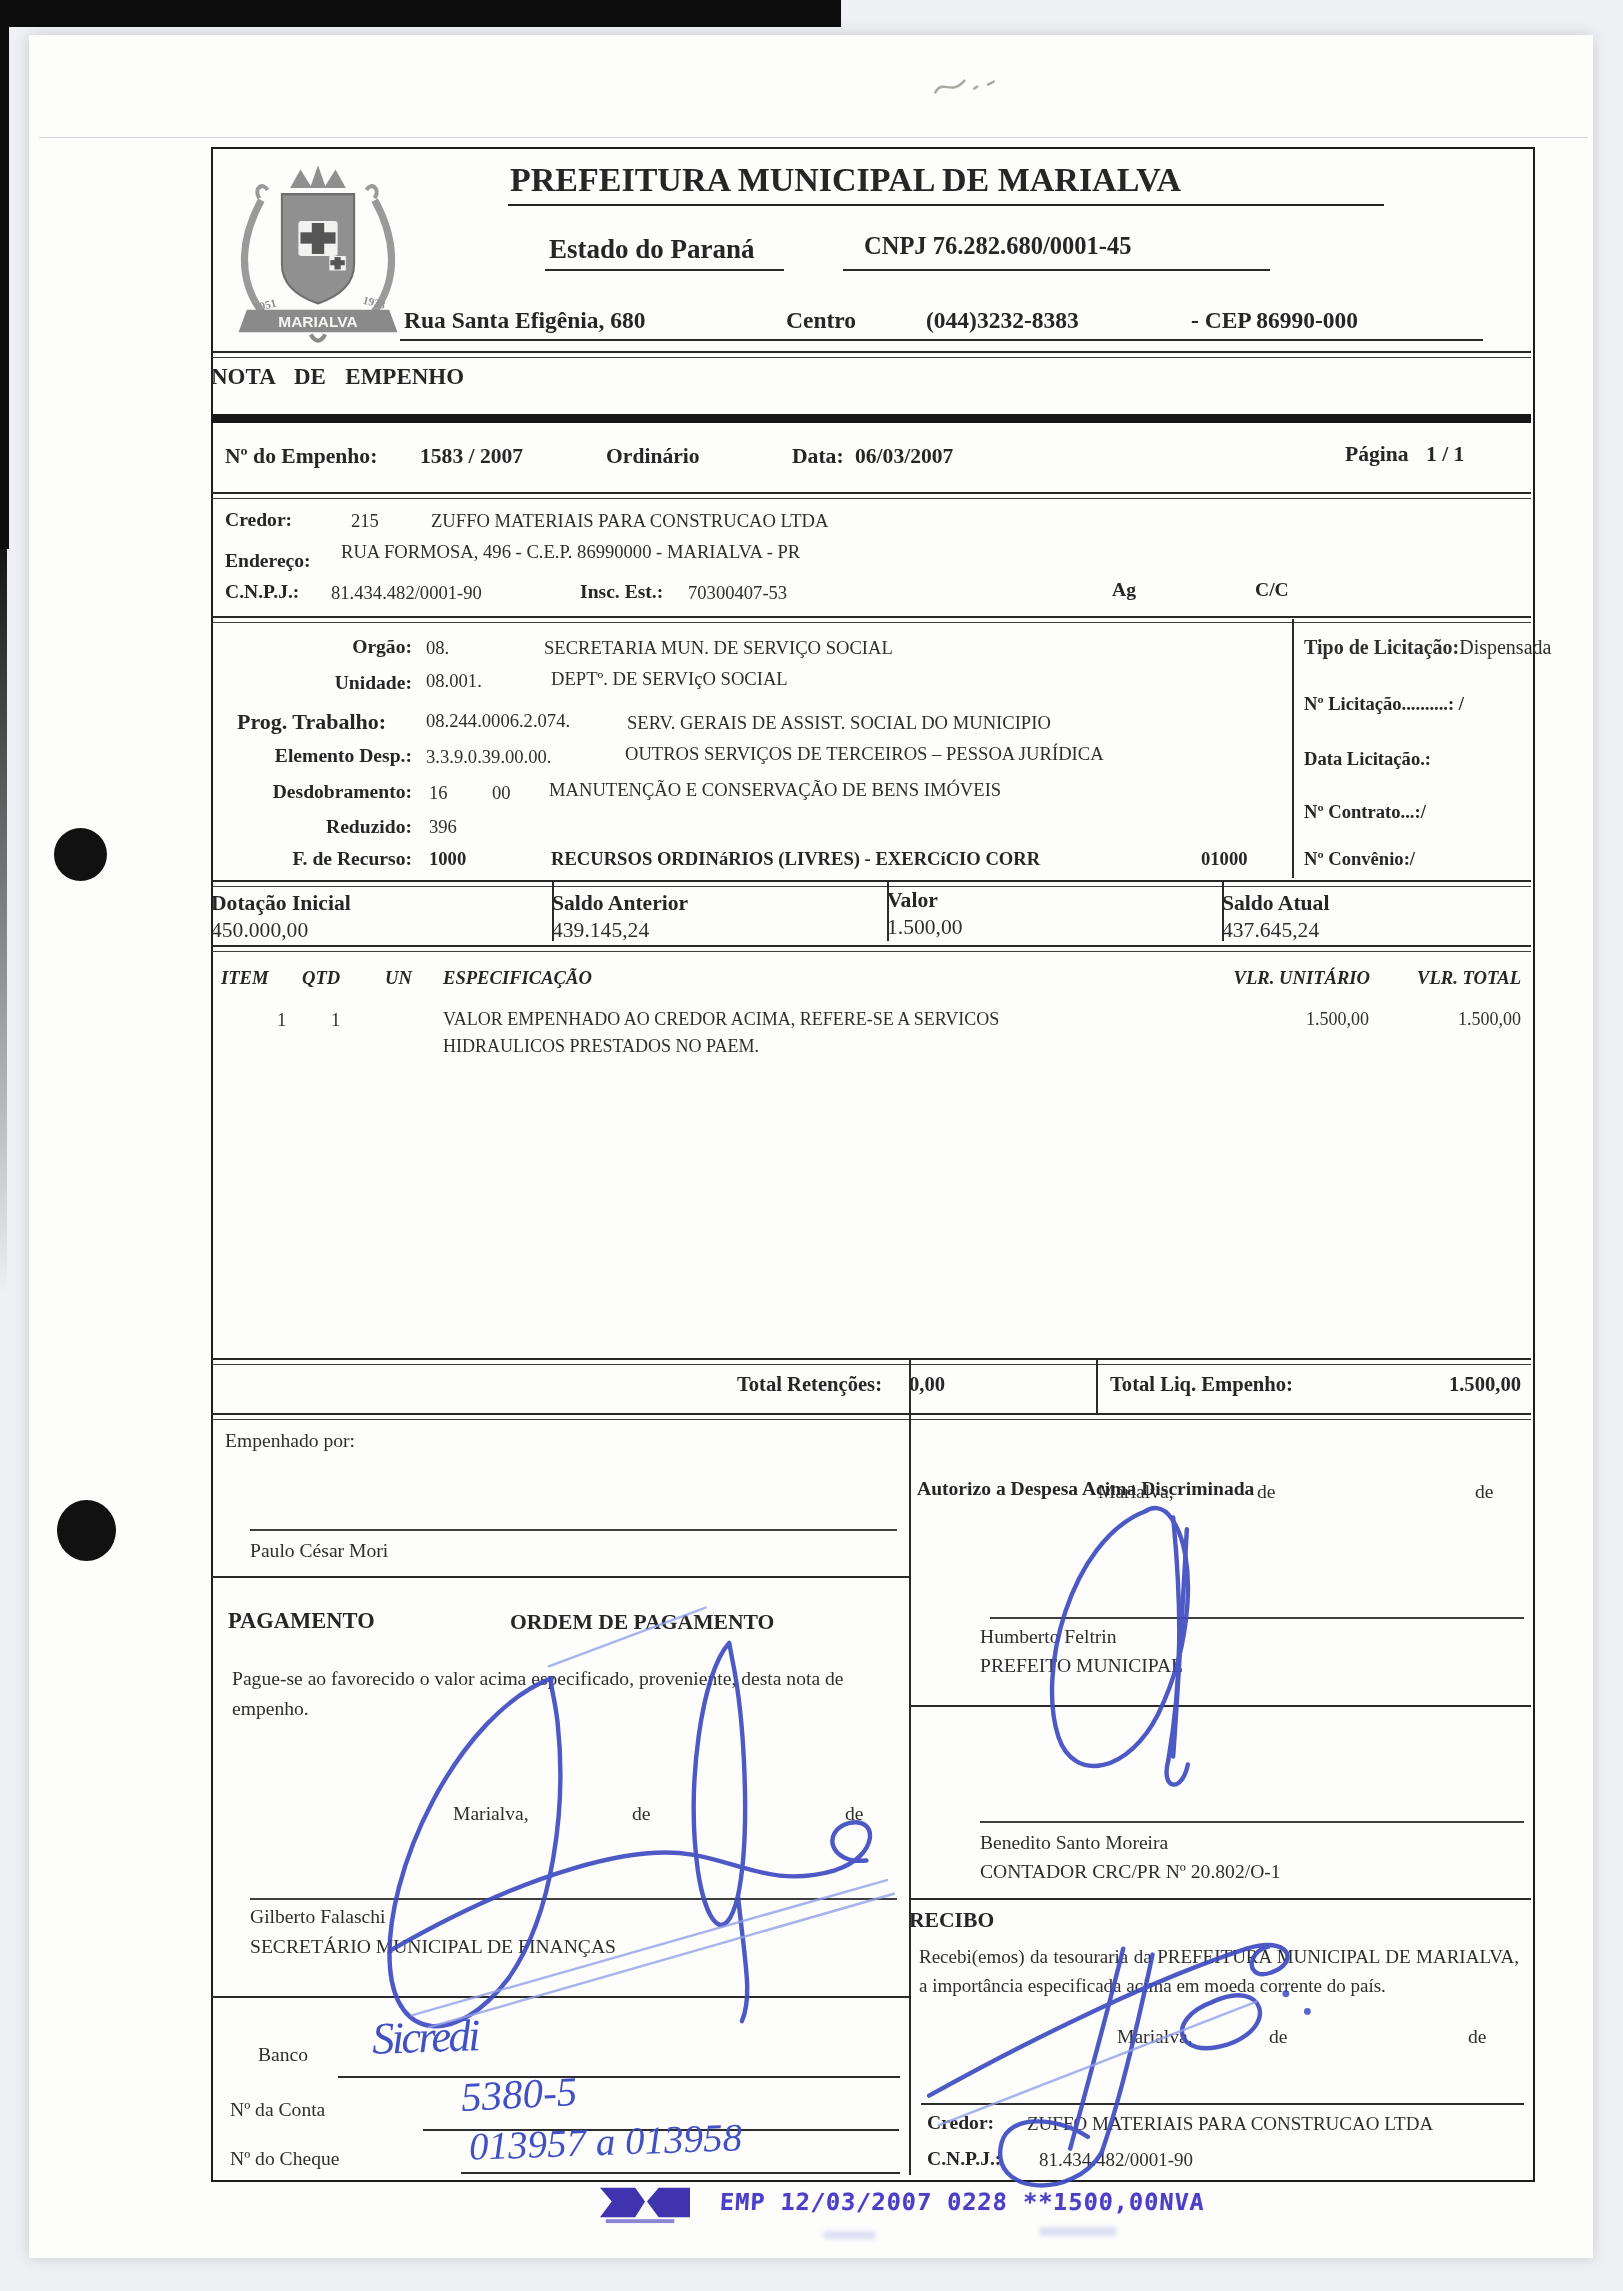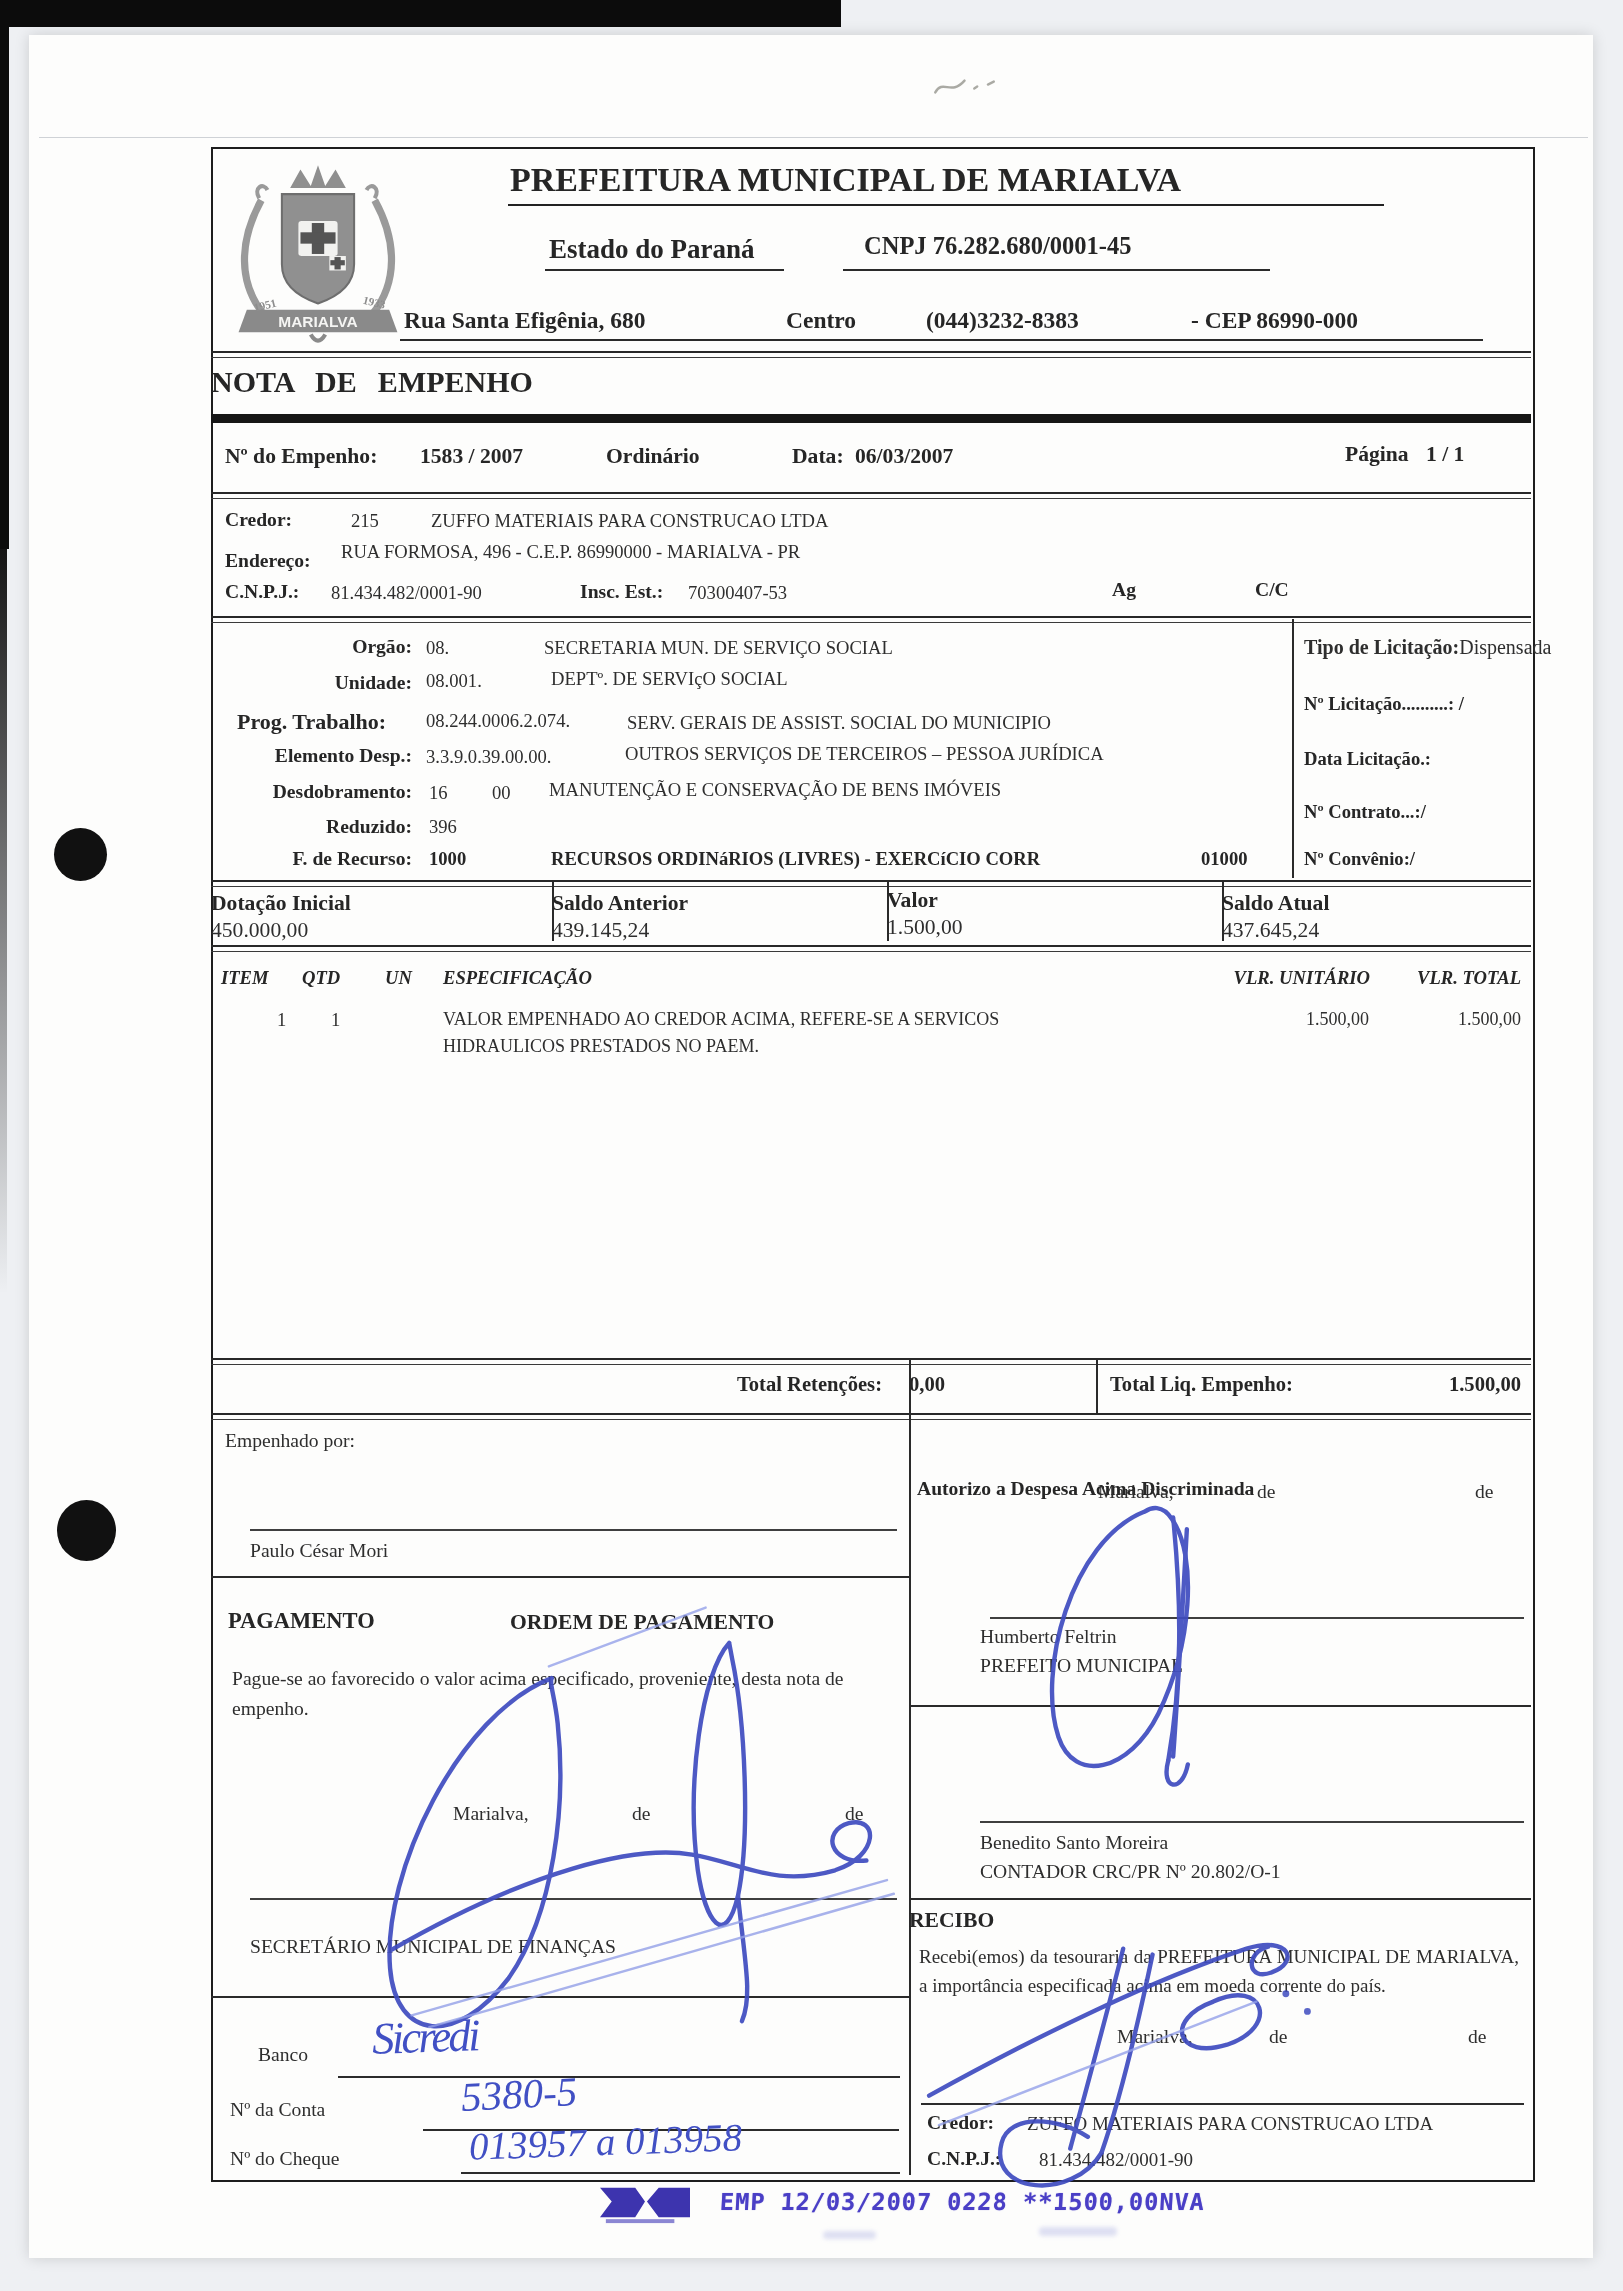--- a/index.html
+++ b/index.html
@@ -70,21 +70,21 @@
   <div class="t b" style="left:864px;top:231px;font-size:24.5px;">CNPJ 76.282.680/0001-45</div>
   <div class="hl" style="left:545px;top:269px;width:239px;"></div>
   <div class="hl" style="left:843px;top:269px;width:427px;"></div>
   <div class="t b" style="left:404px;top:306px;font-size:23.5px;">Rua Santa Efigênia, 680</div>
   <div class="t b" style="left:786px;top:306px;font-size:23.5px;">Centro</div>
   <div class="t b" style="left:926px;top:306px;font-size:23.5px;">(044)3232-8383</div>
   <div class="t b" style="left:1191px;top:306px;font-size:23.5px;">-  CEP 86990-000</div>
   <div class="hl" style="left:400px;top:339px;width:1083px;"></div>
 
   <div class="dl" style="left:211px;top:351px;width:1320px;"></div>
-  <div class="t b c" style="left:211px;top:363px;width:1320px;font-size:30px;word-spacing:13.7px;">NOTA DE EMPENHO</div>
+  <div class="t b c" style="left:211px;top:363px;width:1320px;font-size:23px;word-spacing:13.7px;">NOTA DE EMPENHO</div>
   <div style="position:absolute;left:211px;top:414px;width:1320px;height:8.8px;background:#161616;"></div>
 
   <div class="t b" style="left:225px;top:443px;font-size:21.6px;">Nº do Empenho:</div>
   <div class="t b" style="left:420px;top:443px;font-size:21.6px;">1583 / 2007</div>
   <div class="t b" style="left:606px;top:443px;font-size:21.6px;">Ordinário</div>
   <div class="t b" style="left:792px;top:443px;font-size:21.6px;">Data:</div>
   <div class="t b" style="left:855px;top:443px;font-size:21.6px;">06/03/2007</div>
   <div class="t b" style="left:1345px;top:441px;font-size:21.6px;">Página</div>
   <div class="t b" style="left:1426px;top:441px;font-size:21.6px;">1 / 1</div>
   <div class="dl" style="left:211px;top:492px;width:1320px;"></div>
@@ -176,20 +176,21 @@
   <div class="sl" style="left:250px;top:1529px;width:647px;"></div>
   <div class="t c" style="left:250px;top:1539px;width:647px;font-size:19.6px;">Paulo César Mori</div>
   <div class="hl" style="left:211px;top:1576px;width:698px;"></div>
   <div class="t b" style="left:228px;top:1607px;font-size:22.5px;">PAGAMENTO</div>
   <div class="t b" style="left:510px;top:1609px;font-size:21.6px;">ORDEM DE PAGAMENTO</div>
   <div class="t wrap" style="left:232px;top:1664px;width:647px;font-size:19.6px;line-height:1.55;">Pague-se ao favorecido o valor acima especificado, proveniente, desta nota de empenho.</div>
   <div class="t" style="left:453px;top:1802px;font-size:19.6px;">Marialva,</div>
   <div class="t" style="left:632px;top:1802px;font-size:19.6px;">de</div>
   <div class="t" style="left:845px;top:1802px;font-size:19.6px;">de</div>
   <div class="sl" style="left:250px;top:1898px;width:647px;"></div>
+  <div class="t c" style="left:250px;top:1905px;width:647px;font-size:19.6px;">Gilberto Falaschi</div>
   <div class="t c" style="left:250px;top:1935px;width:647px;font-size:19.6px;">SECRETÁRIO MUNICIPAL DE FINANÇAS</div>
   <div class="hl" style="left:211px;top:1996px;width:698px;"></div>
   <div class="t" style="left:230px;top:2043px;font-size:19.6px;margin-left:28px;">Banco</div>
   <div class="sl" style="left:338px;top:2076px;width:562px;border-top-color:#2c2c2c;"></div>
   <div class="hw" style="left:372px;top:2011px;font-size:45px;letter-spacing:-2.9px;transform:rotate(-2deg);">Sicredi</div>
   <div class="t" style="left:230px;top:2098px;font-size:19.6px;">Nº da Conta</div>
   <div class="sl" style="left:423px;top:2129px;width:476px;border-top-color:#2c2c2c;"></div>
   <div class="hw" style="left:461px;top:2070px;font-size:41px;transform:rotate(-3deg);">5380-5</div>
   <div class="t" style="left:230px;top:2147px;font-size:19.6px;">Nº do Cheque</div>
   <div class="sl" style="left:461px;top:2172px;width:439px;border-top-color:#2c2c2c;"></div>

